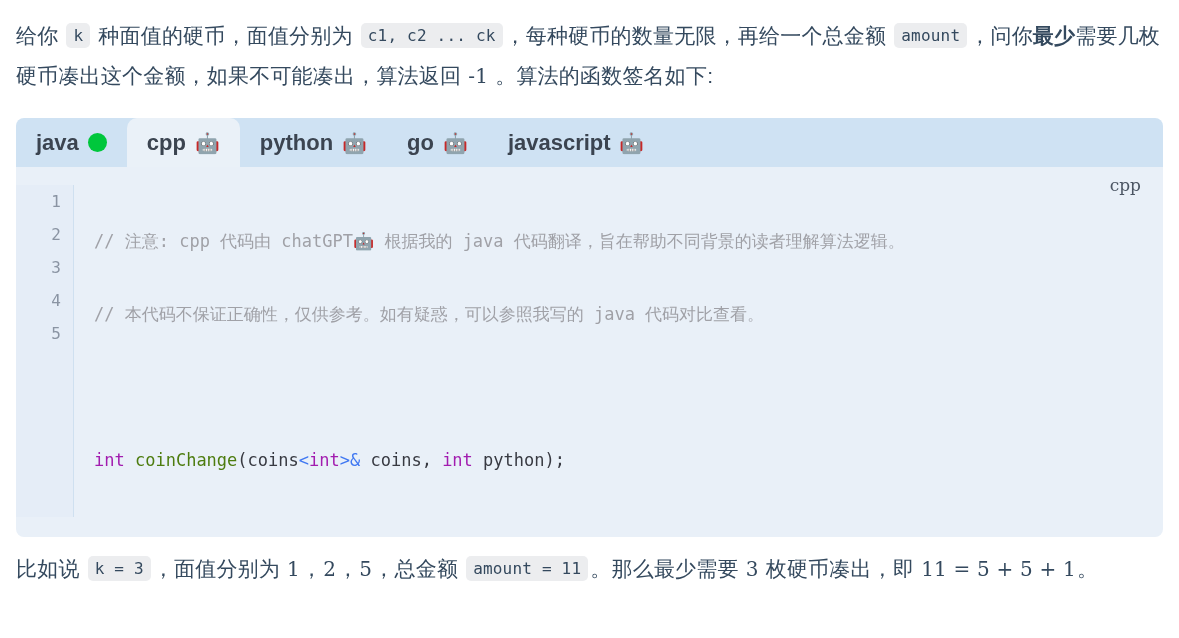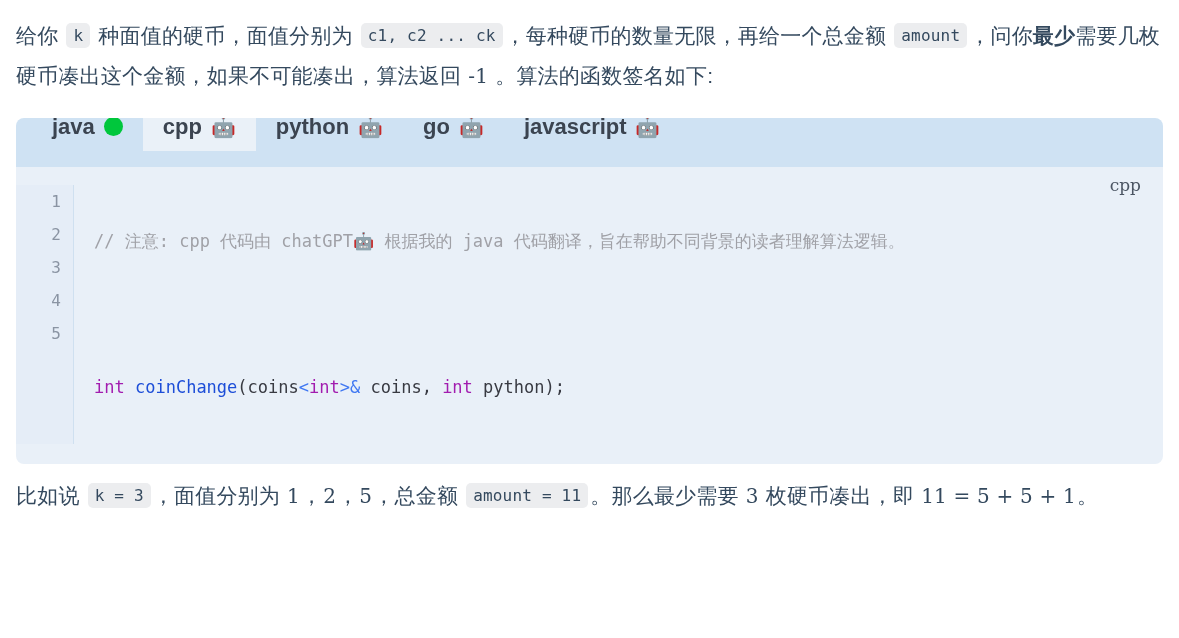--- a/index.html
+++ b/index.html
@@ -62,21 +62,21 @@
     width: 1147px;
   }
 
   .tabbar {
     background: #cfe2f3;
     border-top-left-radius: 8px;
     border-top-right-radius: 8px;
     height: 49px;
     display: flex;
     align-items: flex-end;
-    padding: 16px;
+    padding: 0;
     box-sizing: border-box;
     overflow: hidden;
   }
   .tab {
     display: flex;
     align-items: center;
     gap: 9px;
     height: 49px;
     padding: 0 20px;
     font-size: 22px;
@@ -139,21 +139,21 @@
   .codelines {
     padding-left: 20px;
     font-family: "DejaVu Sans Mono", "Liberation Mono", monospace;
     font-size: 17px;
     white-space: pre;
     flex: 1;
     overflow: hidden;
   }
   .cmt { color: #a0a1a7; }
   .kw  { color: #a21caf; text-align: center; }
-  .fn  { color: #1d4ed8; }
+  .fn  { color: #4d7c0f; }
   .op  { color: #4078f2; }
   .pl  { color: #383a42; }
 </style>
 </head>
 <body>
 
 <div class="page">
 
   <p class="para p1">
     <span>给你 </span><code class="icode">k</code><span> 种面值的硬币，面值分别为 </span><code class="icode">c1, c2 ... ck</code><span>，每种硬币的数量无限，再给一个总金额 </span><code class="icode">amount</code><span>，问你</span><b>最少</b><span>需要几枚硬币凑出这个金额，如果不可能凑出，算法返回 </span><span class="m">-1</span><span> 。算法的函数签名如下:</span>
@@ -190,20 +190,21 @@
       <div class="gutter">
         <div>1</div>
         <div>2</div>
         <div>3</div>
         <div>4</div>
         <div>5</div>
       </div>
 
       <div class="codelines">
         <div class="cmt">// 注意: cpp 代码由 chatGPT🤖 根据我的 java 代码翻译，旨在帮助不同背景的读者理解算法逻辑。</div>
+        <div class="cmt">// 本代码不保证正确性，仅供参考。如有疑惑，可以参照我写的 java 代码对比查看。</div>
         <div>&nbsp;</div>
         <div><span class="kw">int</span><span class="pl"> </span><span class="fn">coinChange</span><span class="pl">(</span><span class="pl">coins</span><span class="op">&lt;</span><span class="kw">int</span><span class="op">&gt;</span><span class="op">&amp;</span><span class="pl"> coins, </span><span class="kw">int</span><span class="pl"> python);</span>
         </div>
       </div>
     </div>
   </div>
 
   <p class="para p3">
     <span>比如说 </span><code class="icode">k = 3</code><span>，面值分别为 </span><span class="m">1</span><span>，</span><span class="m">2</span><span>，</span><span class="m">5</span><span>，总金额 </span><code class="icode">amount = 11</code><span>。那么最少需要 </span><span class="m">3</span><span> 枚硬币凑出，即 </span><span class="m">11 = 5 + 5 + 1</span><span>。</span>
   </p>

